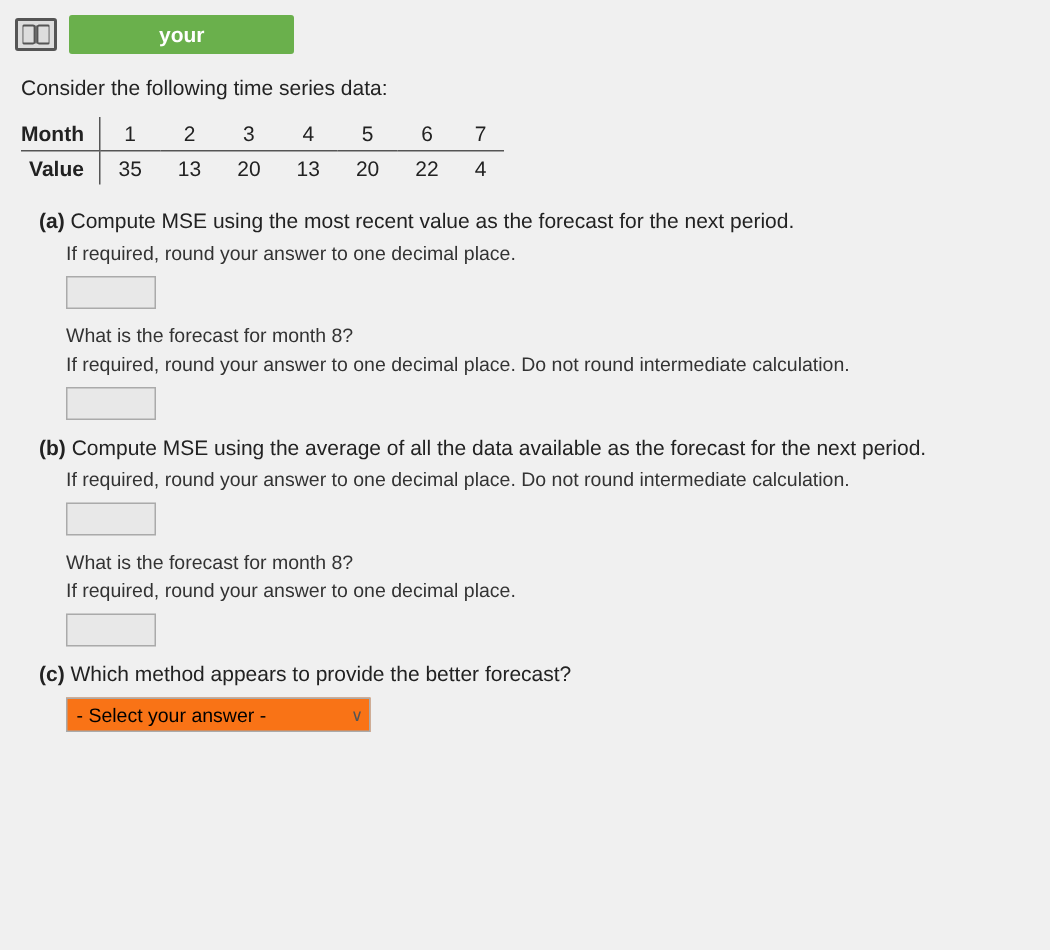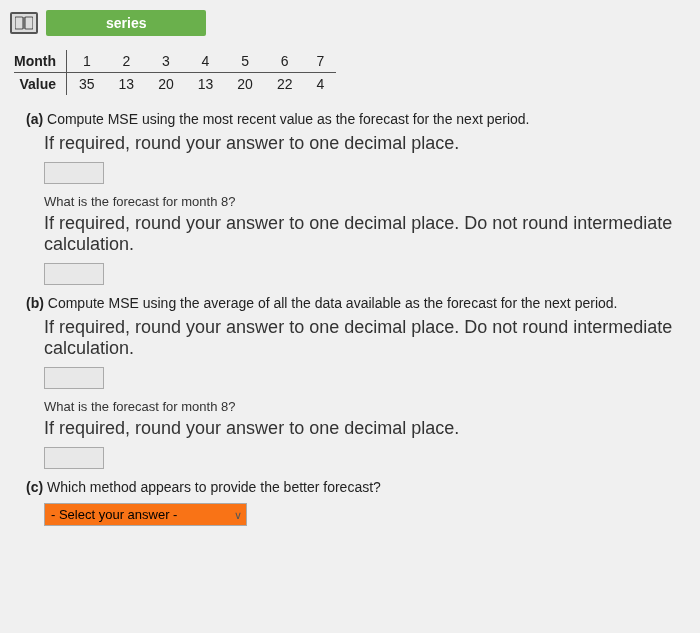--- a/index.html
+++ b/index.html
@@ -91,21 +91,21 @@
     .section-title {
       font-size: 14px;
       margin-bottom: 6px;
     }
 
     .section-title strong {
       font-weight: bold;
     }
 
     .instruction-text {
-      font-size: 18px;
+      font-size: 13px;
       color: #333;
       margin-left: 18px;
       margin-bottom: 8px;
     }
 
     .input-box {
       width: 60px;
       height: 22px;
       border: 1px solid #aaa;
       background: #e8e8e8;
@@ -163,23 +163,24 @@
 <div class="page-container">
 
   <div class="ebook-header">
     <div class="ebook-icon">
       <svg width="18" height="14" viewBox="0 0 18 14">
         <rect x="0" y="1" width="8" height="12" rx="1" fill="none" stroke="#555" stroke-width="1.2"></rect>
         <rect x="10" y="1" width="8" height="12" rx="1" fill="none" stroke="#555" stroke-width="1.2"></rect>
         <line x1="9" y1="1" x2="9" y2="13" stroke="#555" stroke-width="1"></line>
       </svg>
     </div>
-    <div class="ebook-button">series</div>
-  </div>
-
+    <div class="ebook-button">your</div>
+  </div>
+
+  <div class="intro-text">Consider the following time series data:</div>
 
   <table class="data-table">
     <tbody>
         <tr>
       <td class="label-cell">Month</td>
       <td>1</td>
       <td>2</td>
       <td>3</td>
       <td>4</td>
       <td>5</td>

